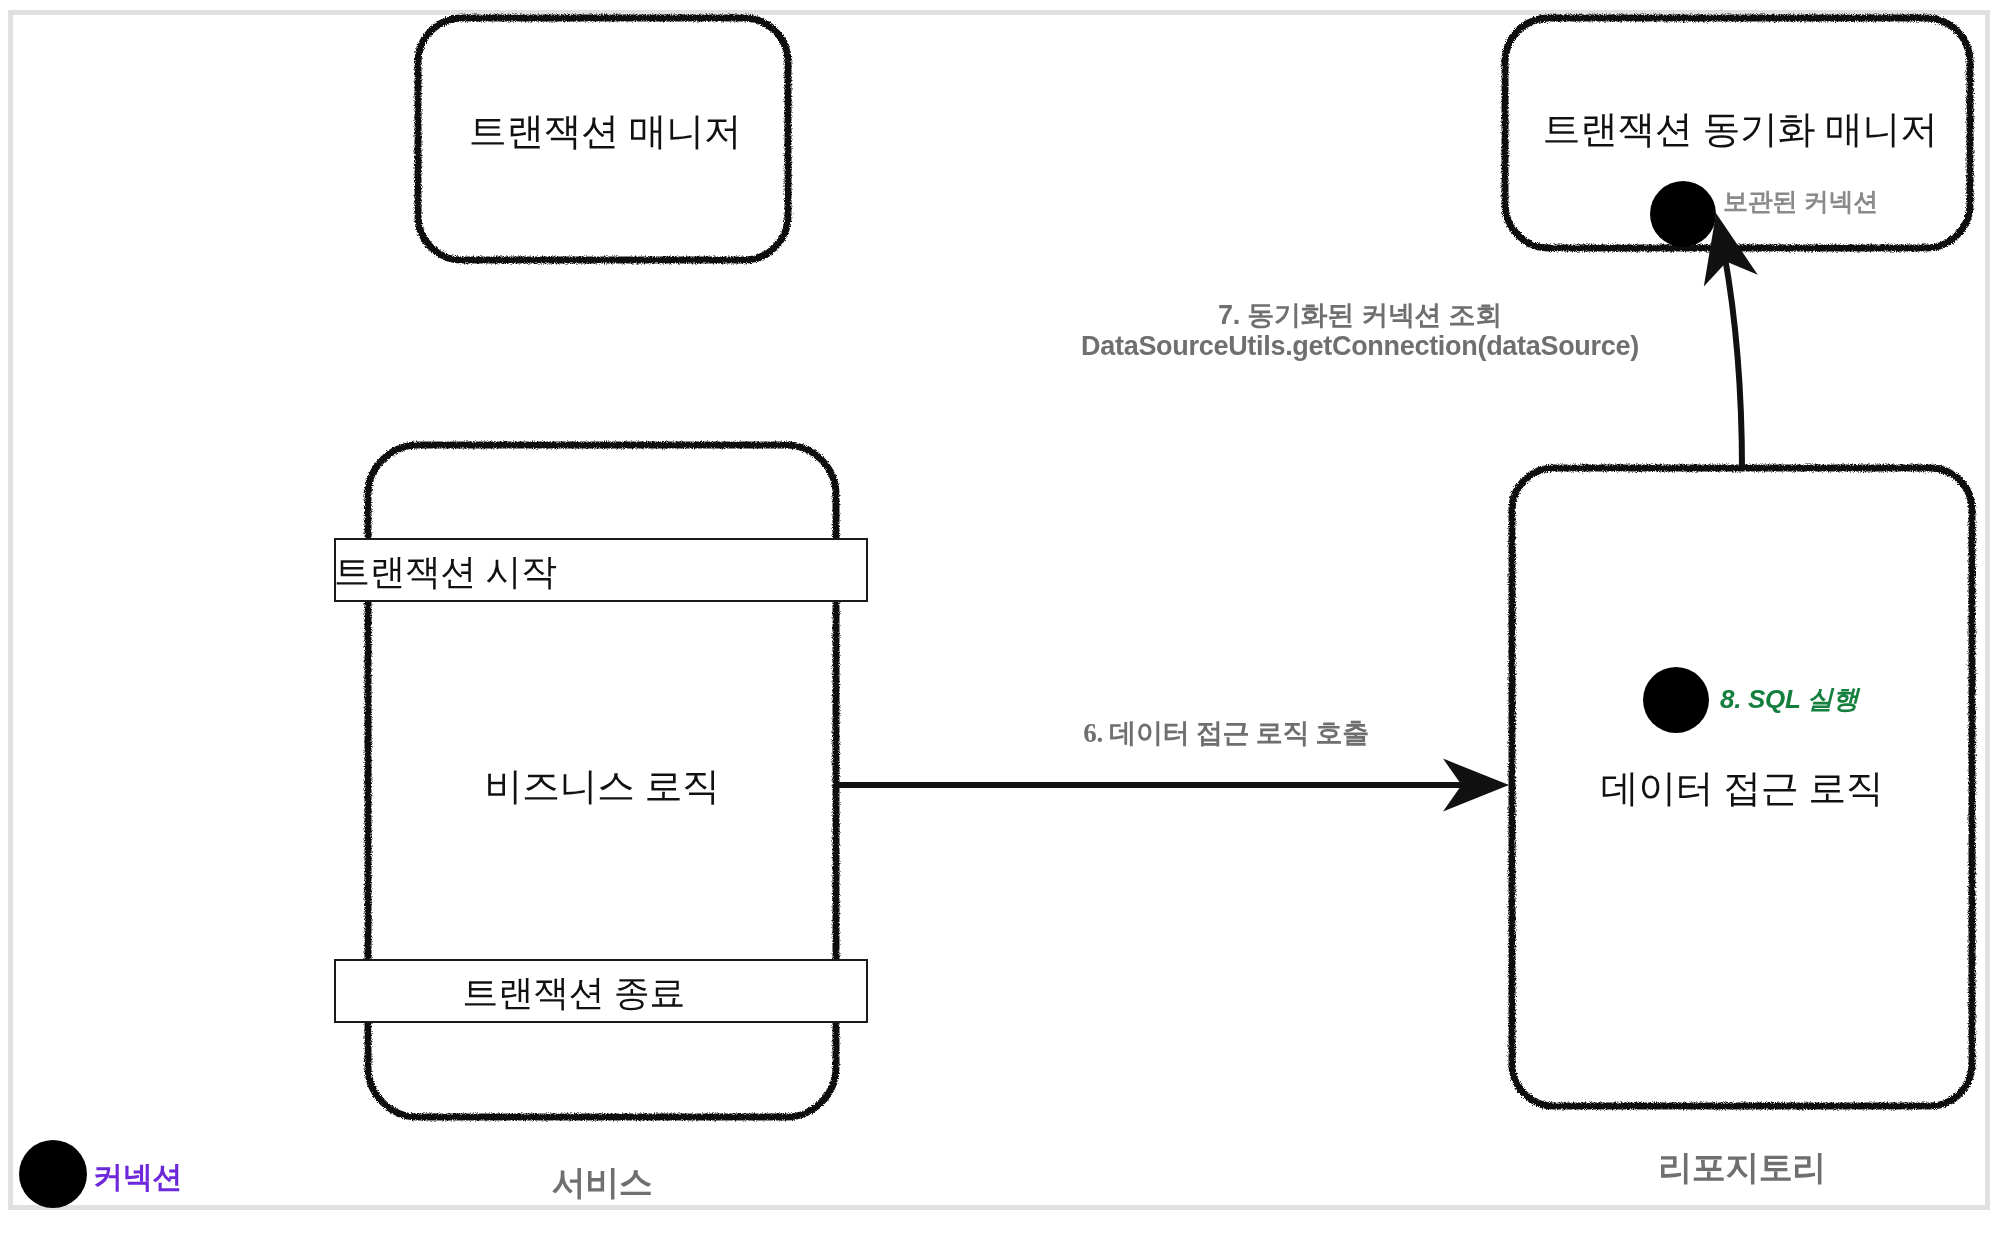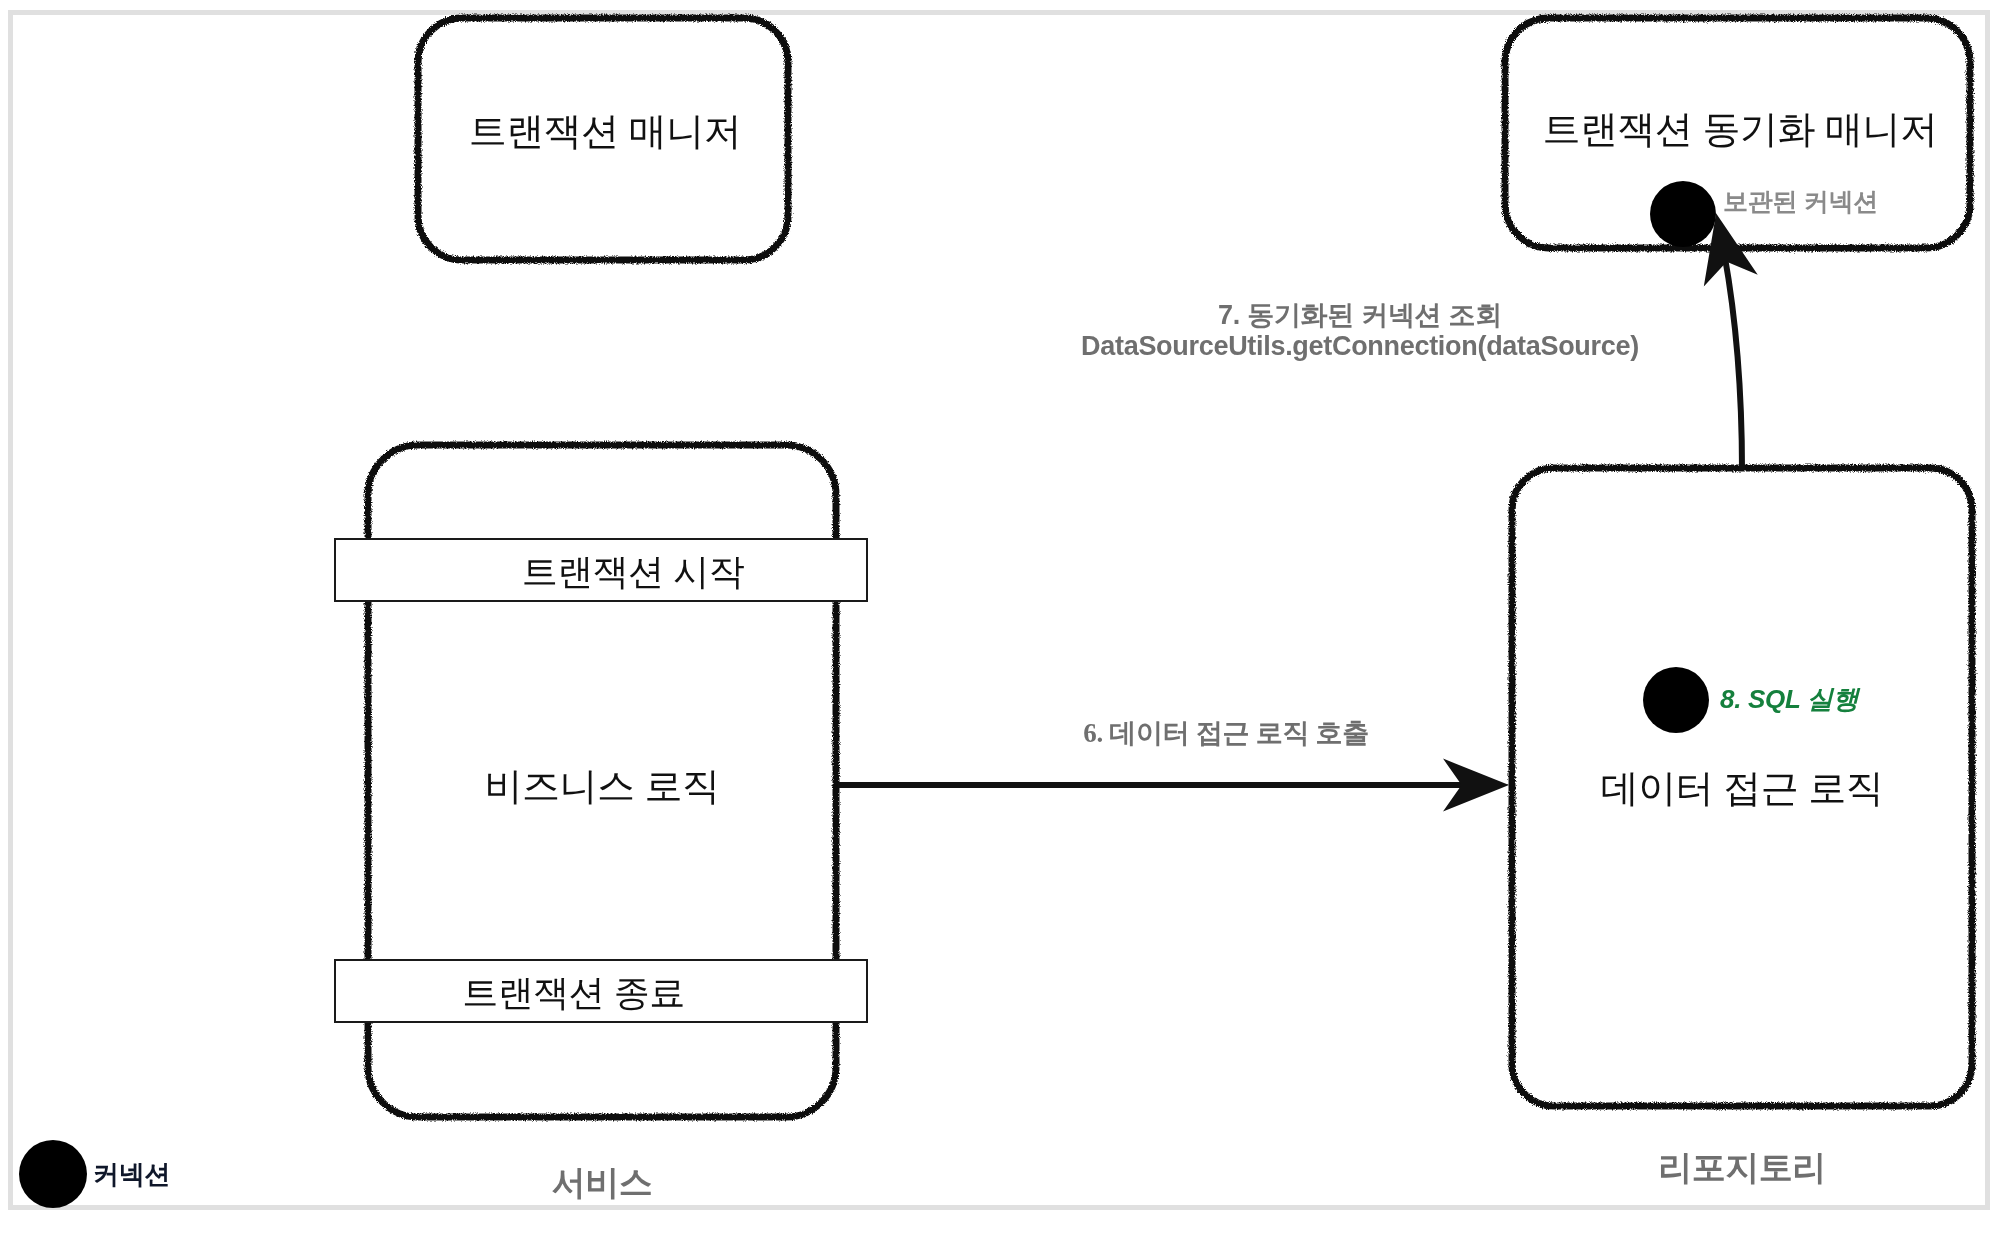--- a/index.html
+++ b/index.html
@@ -89,23 +89,23 @@
   }
 
   .group-label {
     font-size: 34px;
     font-weight: bold;
     color: #6f6f6f;
     letter-spacing: -0.5px;
   }
 
   .legend-label {
-    font-size: 26px;
-    font-weight: bold;
-    color: #0f172a;
+    font-size: 30px;
+    font-weight: bold;
+    color: #6d28d9;
     letter-spacing: -0.3px;
   }
 
   
   .bar-rect {
     position: absolute;
     background: #ffffff;
     border: 2px solid #1a1a1a;
     box-sizing: border-box;
   }
@@ -173,21 +173,21 @@
   <div class="lbl box-title" style="left:1530px; top:108px; width:420px; text-align:center;">트랜잭션 동기화 매니저</div>
 
   <div class="lbl inline-note" style="left:1723px; top:187px;">보관된 커넥션</div>
 
   <div class="lbl edge-label" style="left:1010px; top:300px; width:700px; text-align:center;">
     <span class="mono-ish">7. 동기화된 커넥션 조회</span>
     <span class="mono-ish">DataSourceUtils.getConnection(dataSource)</span>
   </div>
 
   <div class="bar-rect" style="left:334px; top:538px; width:534px; height:64px;"></div>
-  <div class="lbl bar-title" style="left:334px; top:551px; width:534px; text-align:center;padding-left:32px;">트랜잭션 시작</div>
+  <div class="lbl bar-title" style="left:334px; top:551px; width:534px; ">트랜잭션 시작</div>
 
   <div class="lbl box-title" style="left:380px; top:765px; width:444px; text-align:center;">비즈니스 로직</div>
 
   <div class="bar-rect" style="left:334px; top:959px; width:534px; height:64px;"></div>
   <div class="lbl bar-title" style="left:334px; top:972px; width:479px; text-align:center;">트랜잭션 종료</div>
 
   <div class="lbl edge-label" style="left:969px; top:718px; width:400px; text-align:right;font-family:Liberation Serif, serif;">6. 데이터 접근 로직 호출</div>
 
   <div class="lbl inline-note-dark" style="left:1720px; top:685px;">8. SQL 실행</div>
 

